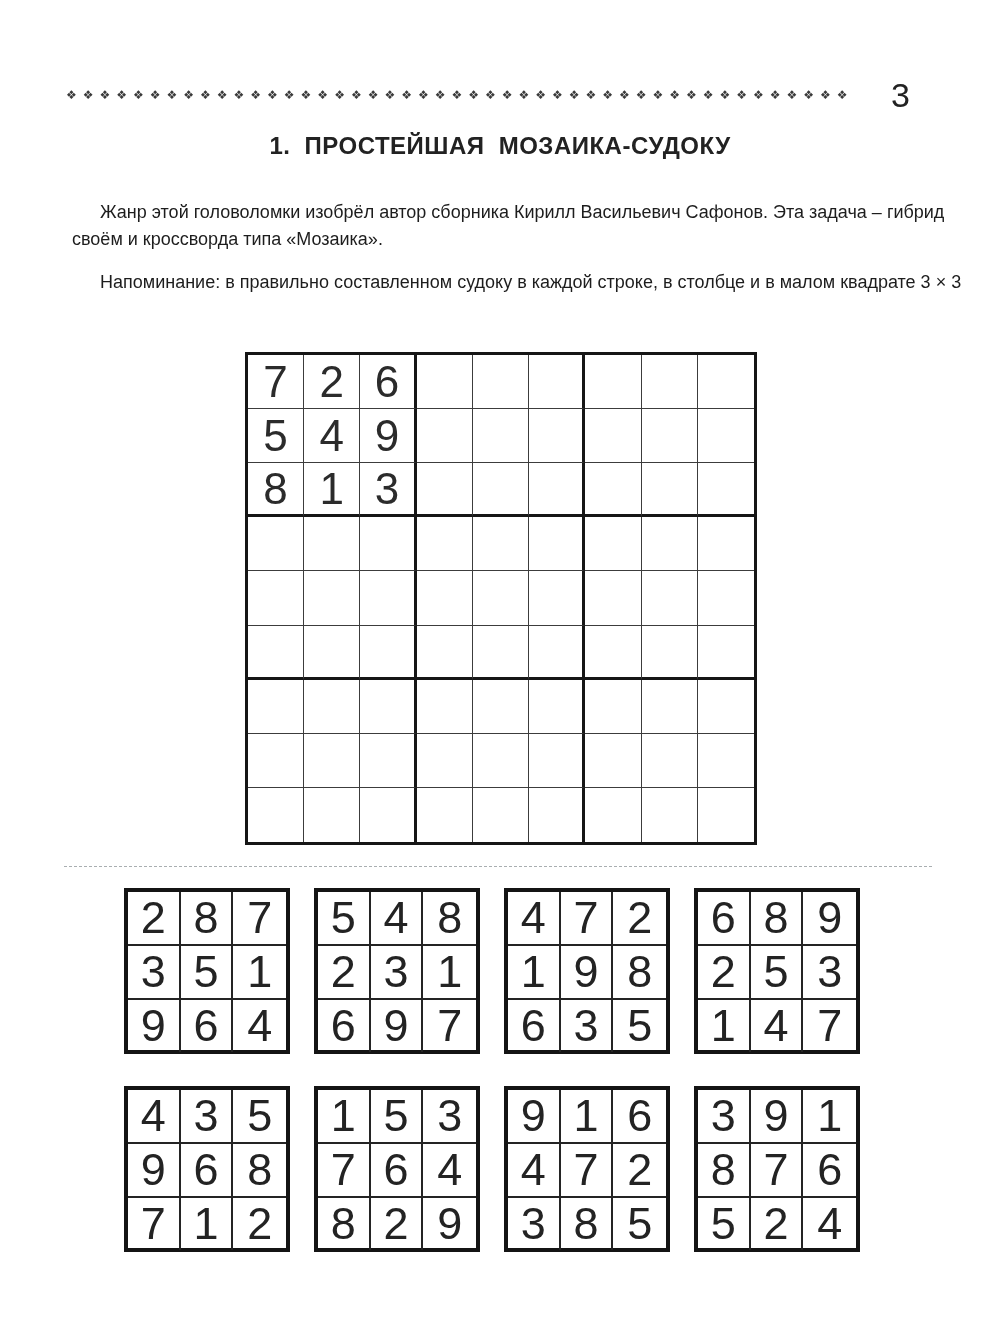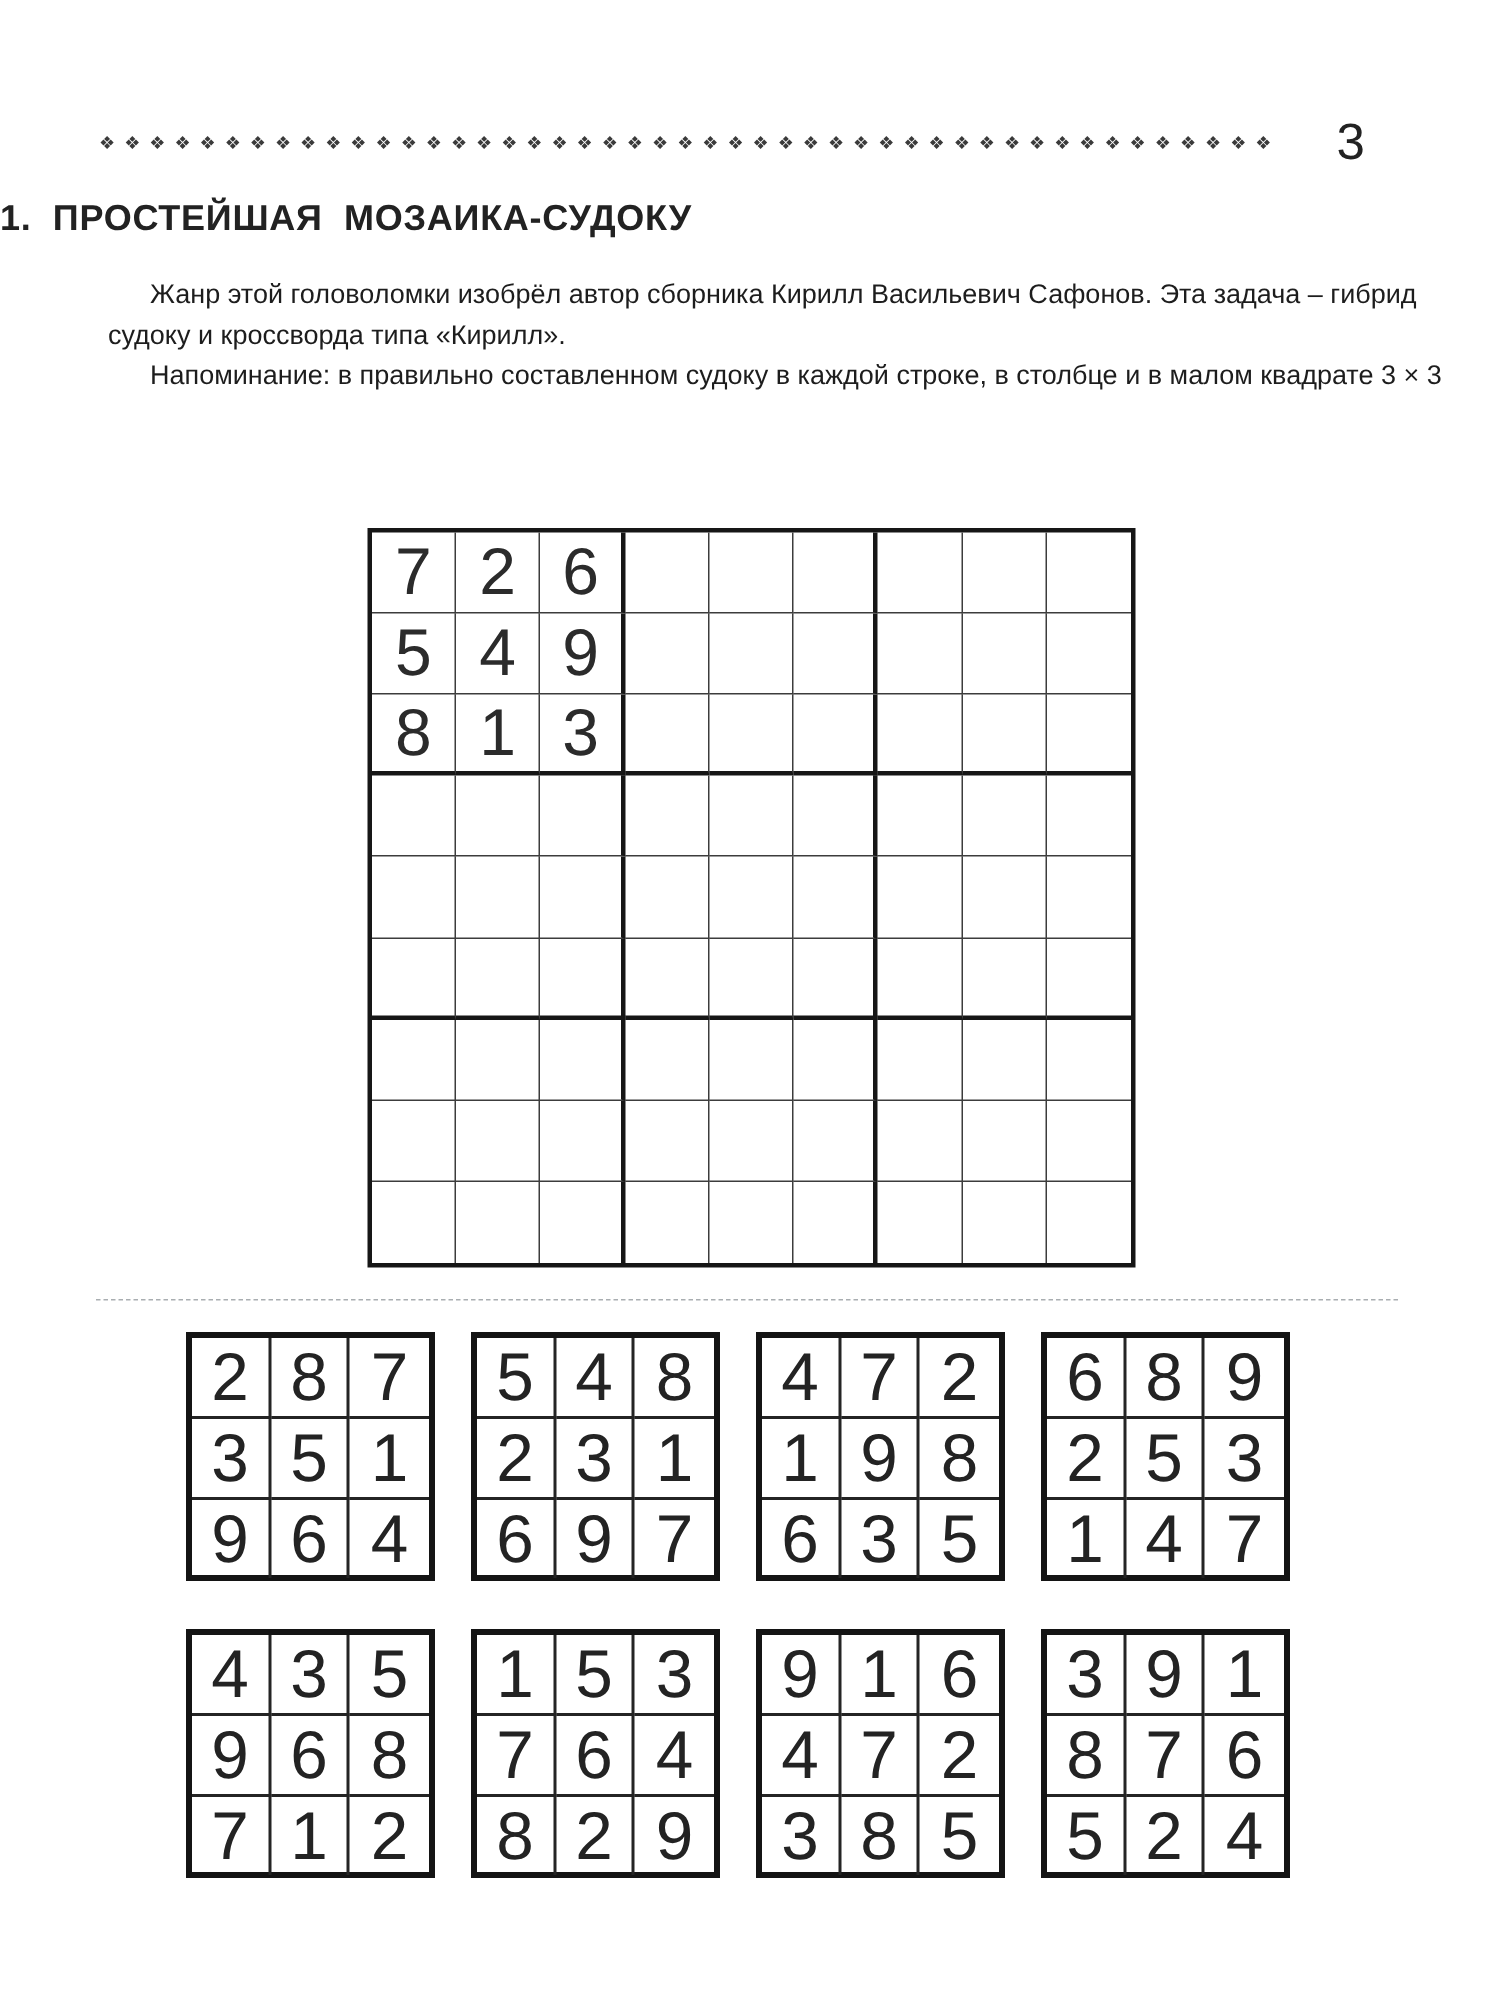--- a/index.html
+++ b/index.html
@@ -17,31 +17,31 @@
     font-size:12px;letter-spacing:6px;color:#3a3a3a;
     white-space:nowrap;
   }
   #page-number{
     position:absolute;left:891px;top:76px;
     font-size:34px;font-weight:400;color:#222;
   }
   
   #title{
     position:absolute;left:0;top:132px;width:1000px;
-    text-align:left;
+    text-align:center;
     font-size:24px;font-weight:700;letter-spacing:0.5px;word-spacing:7px;
     color:#222;
   }
   
   #intro-text{
     position:absolute;left:72px;top:183px;width:843px;
     font-size:18px;line-height:27px;color:#1d1d1d;
   }
   .tline{text-align:justify;text-align-last:justify;white-space:nowrap;}
-  .tline.first{text-indent:28px;}
+  .tline.first{text-indent:28px;margin-top:16px;}
   .tline.last{text-align-last:left;}
   
   #sudoku-grid{
     position:absolute;left:245px;top:352px;
     width:512px;height:493px;
     box-sizing:border-box;
     border:3px solid #161616;
     display:grid;
     grid-template-columns:repeat(9,1fr);
     grid-template-rows:repeat(9,1fr);
@@ -94,21 +94,21 @@
 <div id="page">
 
   <div id="ornament-row">❖❖❖❖❖❖❖❖❖❖❖❖❖❖❖❖❖❖❖❖❖❖❖❖❖❖❖❖❖❖❖❖❖❖❖❖❖❖❖❖❖❖❖❖❖❖❖</div>
 
   <div id="page-number">3</div>
 
   <div id="title">1. ПРОСТЕЙШАЯ МОЗАИКА-СУДОКУ</div>
 
   <div id="intro-text">
       <div class="tline first">Жанр этой головоломки изобрёл автор сборника Кирилл Васильевич Сафонов. Эта задача – гибрид</div>
-      <div class="tline last">судоку и кроссворда типа «Кирилл».</div>
+      <div class="tline last">своём и кроссворда типа «Мозаика».</div>
       <div class="tline first">Напоминание: в правильно составленном судоку в каждой строке, в столбце и в малом квадрате 3 × 3</div>
     </div>
 
   <div id="sudoku-grid">
       <div class="scell">7</div>
       <div class="scell">2</div>
       <div class="scell vblock">6</div>
       <div class="scell"></div>
       <div class="scell"></div>
       <div class="scell vblock"></div>

